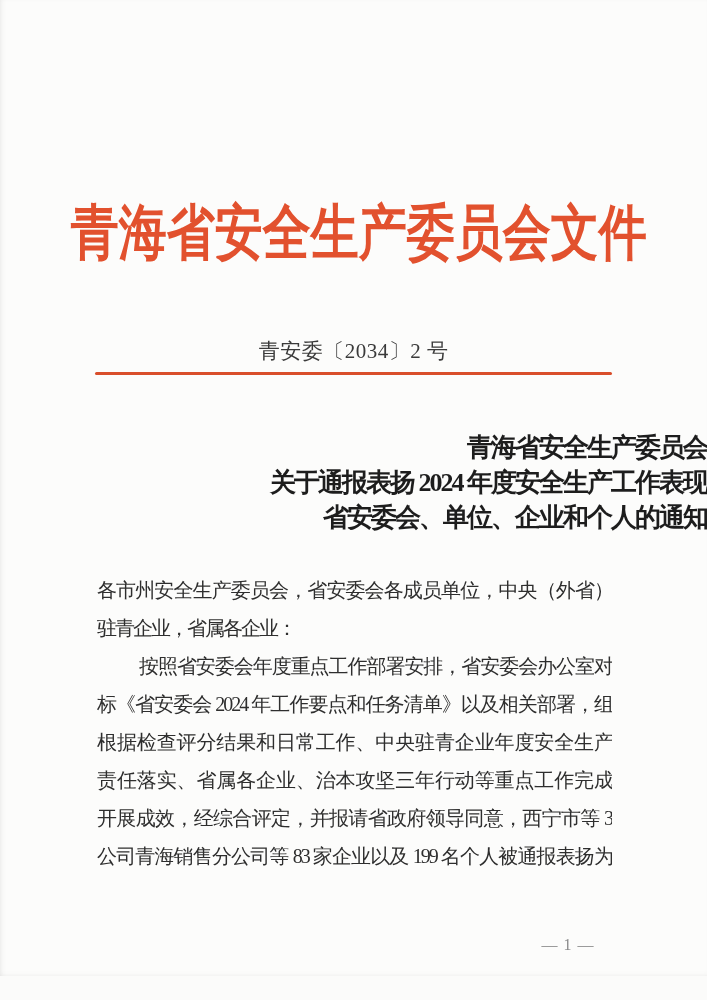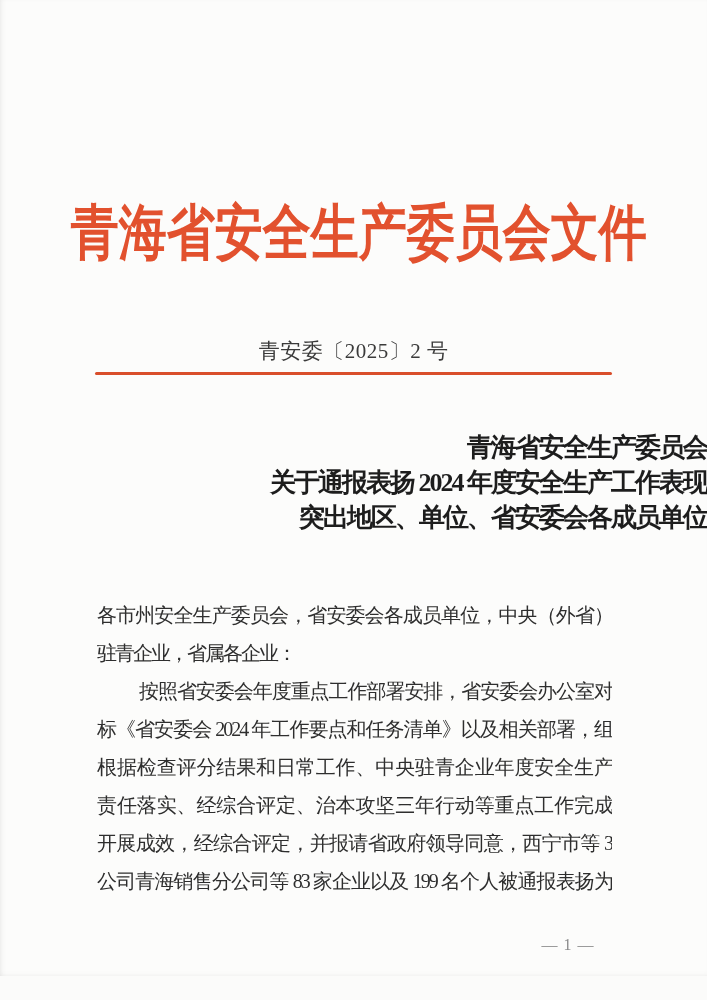--- a/index.html
+++ b/index.html
@@ -66,21 +66,21 @@
     color: var(--title_text, #1d1d1d);
     font-weight: bold;
     font-size: 26px;
     line-height: 35px;
     letter-spacing: -2px;
   }
   .title-line { white-space: nowrap; }
   
   .body-text {
     position: absolute;
-    top: 596px;
+    top: 571px;
     left: 97px;
     width: 515px;
     font-size: 20px;
     color: var(--body_text, #2e2e2e);
     letter-spacing: -2px;
   }
   .bl {
     margin: 0;
     height: 38px;
     line-height: 38px;
@@ -105,36 +105,36 @@
     white-space: nowrap;
   }
 </style>
 </head>
 <body>
 
 <div class="page">
 
   <h1 class="red-head">青海省安全生产委员会文件</h1>
 
-  <div class="doc-no">青安委〔2025〕2 号</div>
+  <div class="doc-no">青安委〔2034〕2 号</div>
 
   <div class="red-rule"></div>
 
   <div class="title-block">
     <div class="title-line">青海省安全生产委员会</div>
     <div class="title-line">关于通报表扬 2024 年度安全生产工作表现</div>
-    <div class="title-line">突出地区、单位、省安委会各成员单位</div>
+    <div class="title-line">省安委会、单位、企业和个人的通知</div>
   </div>
 
   <div class="body-text">
     <p class="bl">各市州安全生产委员会，省安委会各成员单位，中央（外省）</p>
     <p class="bl pend">驻青企业，省属各企业：</p>
     <p class="bl indent">按照省安委会年度重点工作部署安排，省安委会办公室对</p>
     <p class="bl">标《省安委会 2024 年工作要点和任务清单》以及相关部署，组</p>
     <p class="bl">根据检查评分结果和日常工作、中央驻青企业年度安全生产</p>
-    <p class="bl">责任落实、经综合评定、治本攻坚三年行动等重点工作完成</p>
+    <p class="bl">责任落实、省属各企业、治本攻坚三年行动等重点工作完成</p>
     <p class="bl">开展成效，经综合评定，并报请省政府领导同意，西宁市等 3</p>
     <p class="bl">公司青海销售分公司等 83 家企业以及 199 名个人被通报表扬为</p>
   </div>
 
   <div class="page-no">— 1 —</div>
 
 </div>
 
 </body></html>

